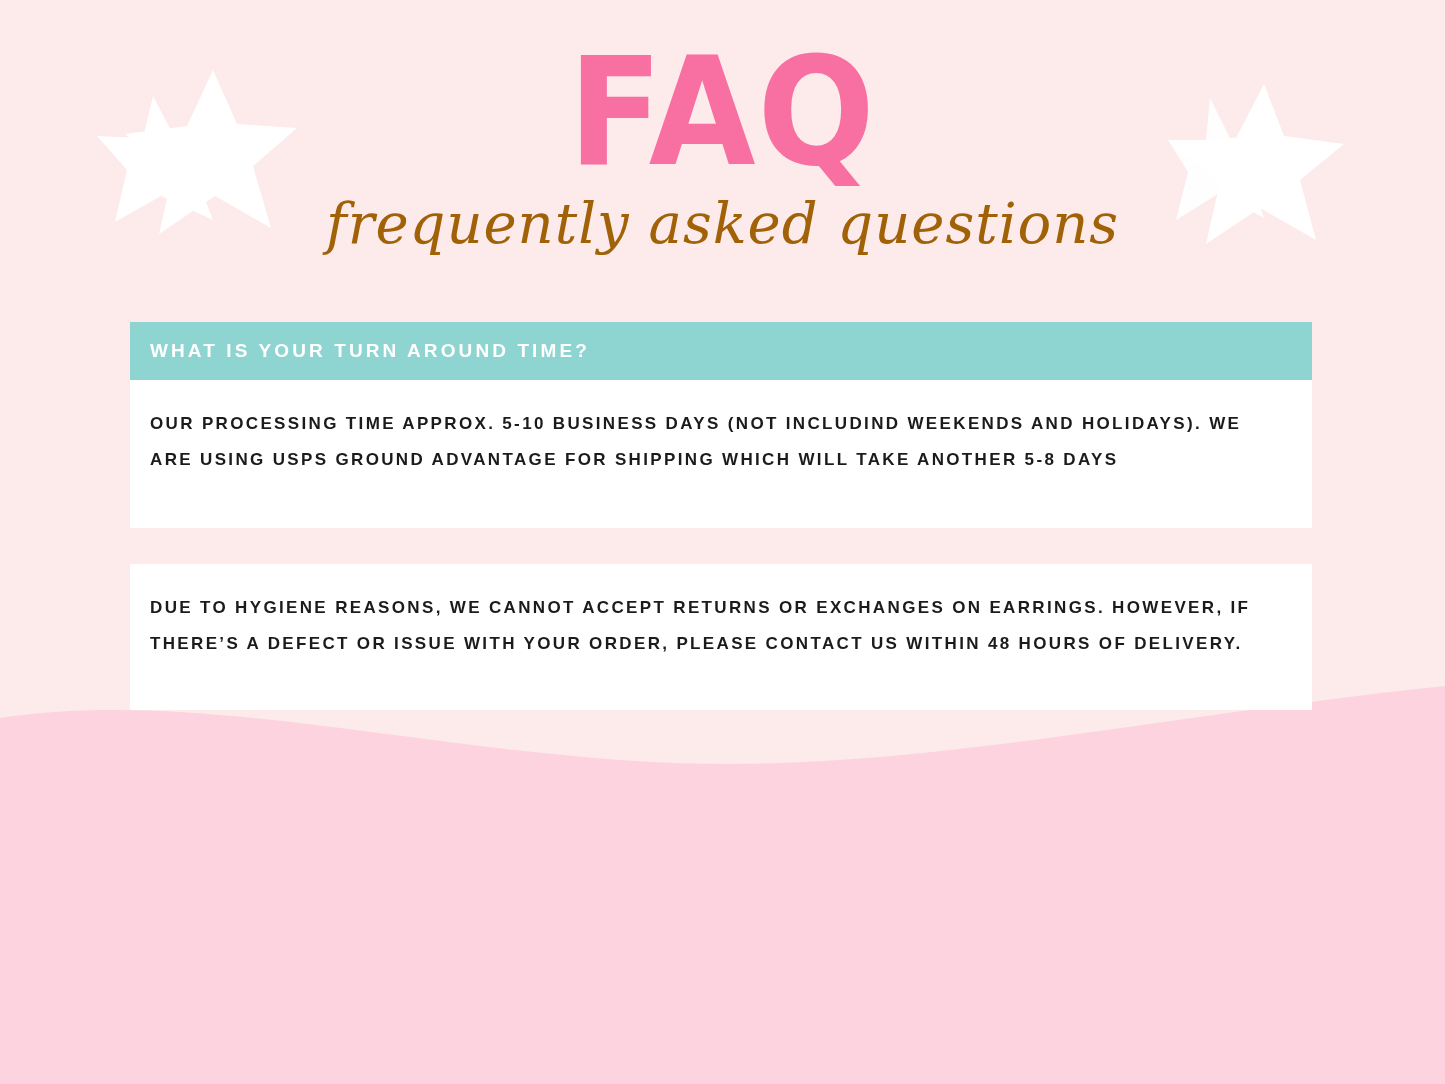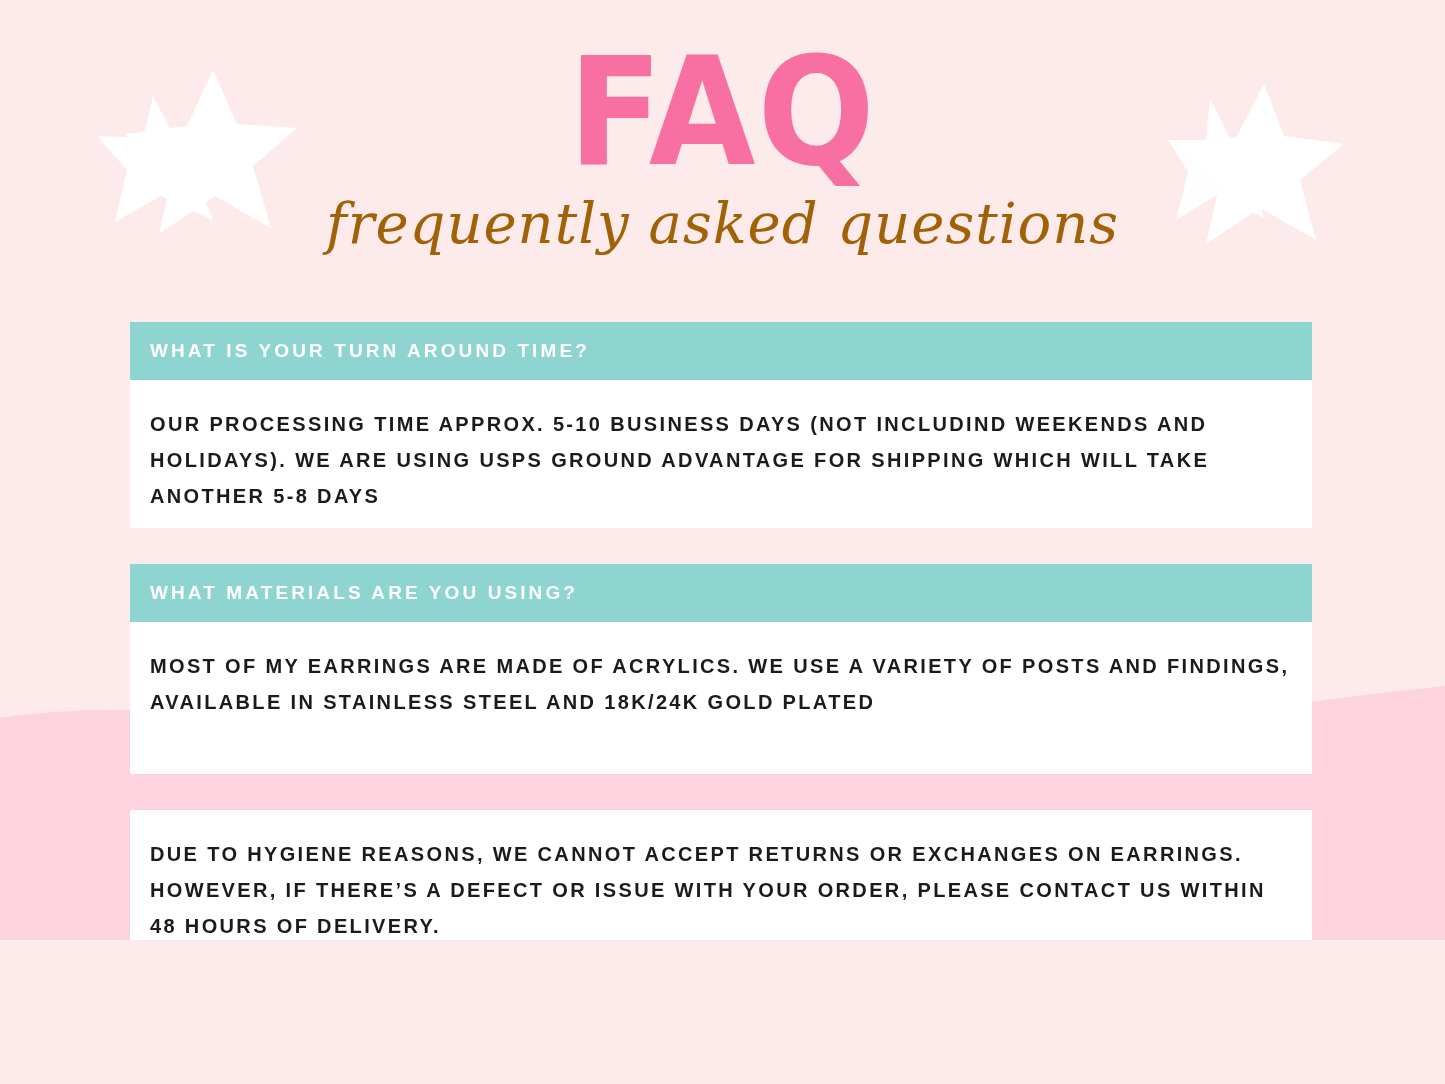--- a/index.html
+++ b/index.html
@@ -10,21 +10,21 @@
     width: 1445px;
     height: 1084px;
     overflow: hidden;
     font-family: "Liberation Sans", sans-serif;
     background: #fdeaea;
   }
 
   .page {
     position: relative;
     width: 1445px;
-    height: 940px;
+    height: 1084px;
     background: #fdeaea;
     overflow: hidden;
   }
 
   
   .wave-layer {
     position: absolute;
     left: 0;
     top: 0;
     width: 1445px;
@@ -95,21 +95,21 @@
     box-sizing: border-box;
     height: 58px;
     display: flex;
     align-items: center;
   }
   .faq-answer {
     background: #ffffff;
     color: #1b1b1b;
     font-family: "Liberation Sans", sans-serif;
     font-weight: bold;
-    font-size: 20px;
+    font-size: 17px;
     line-height: 36px;
     letter-spacing: 2.35px;
     text-transform: uppercase;
     padding: 26px 22px 26px 20px;
     box-sizing: border-box;
   }
 
   .faq-item.item-1 .faq-answer { height: 148px; }
   .faq-item.item-2 .faq-answer { height: 152px; }
   .faq-item.item-3 .faq-answer { height: 146px; }
@@ -138,23 +138,19 @@
     <div class="faq-subtitle">frequently asked questions</div>
   </div>
 
   <div class="faq-list">
 
     <div class="faq-item item-1">
       <div class="faq-question">WHAT IS YOUR TURN AROUND TIME?</div>
       <div class="faq-answer">OUR PROCESSING TIME APPROX. 5-10 BUSINESS DAYS (NOT INCLUDIND WEEKENDS AND HOLIDAYS). WE ARE USING USPS GROUND ADVANTAGE FOR SHIPPING WHICH WILL TAKE ANOTHER 5-8 DAYS</div>
     </div>
 
-    <div class="faq-item item-2">
-      <div class="faq-question">WHAT MATERIALS ARE YOU USING?</div>
-      <div class="faq-answer">MOST OF MY EARRINGS ARE MADE OF ACRYLICS. WE USE A VARIETY OF POSTS AND FINDINGS, AVAILABLE IN STAINLESS STEEL AND 18K/24K GOLD PLATED</div>
-    </div>
 
     <div class="faq-item item-3">
       <div class="faq-answer">DUE TO HYGIENE REASONS, WE CANNOT ACCEPT RETURNS OR EXCHANGES ON EARRINGS. HOWEVER, IF THERE’S A DEFECT OR ISSUE WITH YOUR ORDER, PLEASE CONTACT US WITHIN 48 HOURS OF DELIVERY.</div>
     </div>
 
   </div>
 </div>
 
 </body></html>

